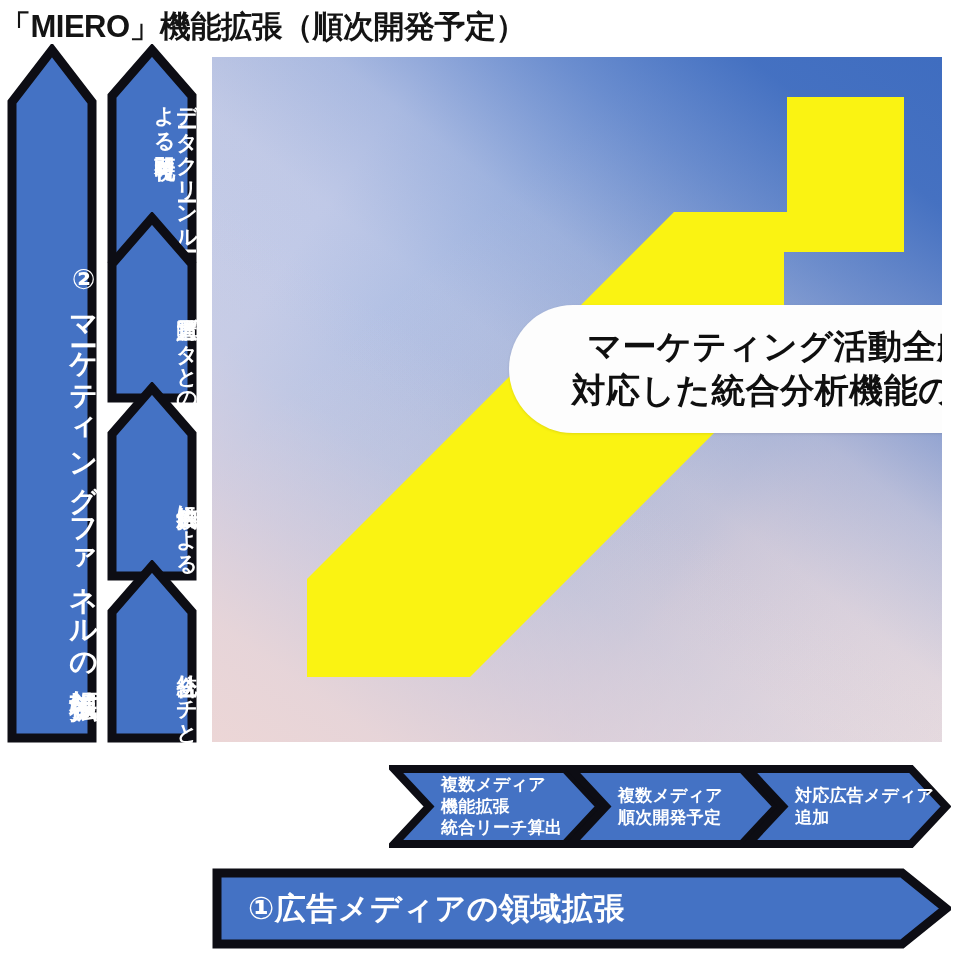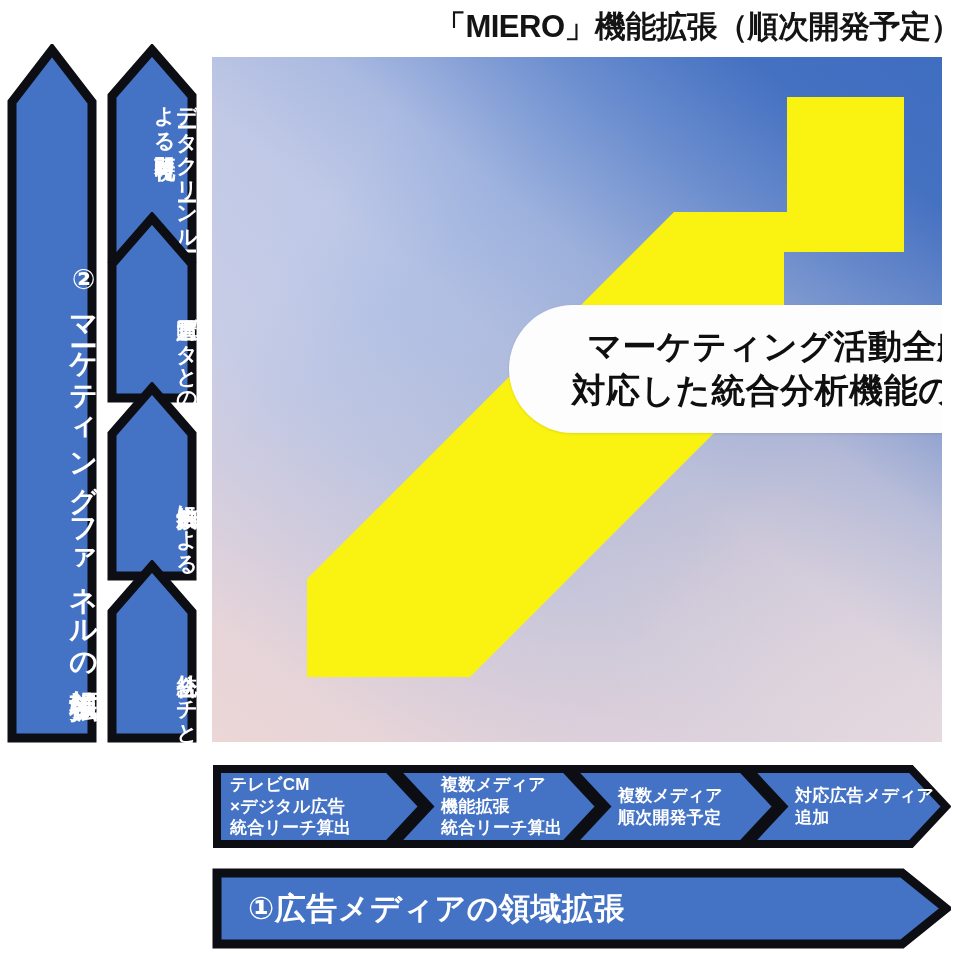--- a/index.html
+++ b/index.html
@@ -16,21 +16,21 @@
     font-family: "Liberation Sans", "DejaVu Sans", sans-serif;
     color: #111111;
   }
 
   
   #diagram-title {
     position: absolute;
     left: 0;
     top: 6px;
     width: 961px;
-    text-align: right;
+    text-align: left;
     font-size: 31px;
     font-weight: 700;
     letter-spacing: -0.5px;
     color: #141414;
     white-space: nowrap;
   }
 
   
   #main-panel {
     position: absolute;
@@ -289,30 +289,20 @@
 
 <div class="v-arrow feature-arrow" id="feature-arrow-4">
   <svg width="92" height="184" viewBox="0 0 92 184">
     <polygon points="46,6 86,52 86,178 6,178 6,52" fill="#4472C4" stroke="#0d0d14" stroke-width="9" stroke-linejoin="miter"></polygon>
   </svg>
   <div class="v-text">統合リーチと到達人数算出</div>
 </div>
 
 <div id="steps-row">
 
-  <div class="step-chevron" id="step-1" style="left:0px; width:216px;">
-    <svg width="216" height="85" viewBox="0 0 216 85">
-      <polygon points="5,5 176,5 211,42.5 176,80 5,80" fill="#4472C4" stroke="#0d0d14" stroke-width="8" stroke-linejoin="miter"></polygon>
-    </svg>
-    <div class="step-label" style="left:18px;">
-      <span>テレビCM</span>
-      <span>×デジタル広告</span>
-      <span>統合リーチ算出</span>
-    </div>
-  </div>
 
   <div class="step-chevron" id="step-2" style="left:177px; width:216px;">
     <svg width="216" height="85" viewBox="0 0 216 85">
       <polygon points="5,5 176,5 211,42.5 176,80 5,80 40,42.5" fill="#4472C4" stroke="#0d0d14" stroke-width="8" stroke-linejoin="miter"></polygon>
     </svg>
     <div class="step-label" style="left:52px;">
       <span>複数メディア</span>
       <span>機能拡張</span>
       <span>統合リーチ算出</span>
     </div>

